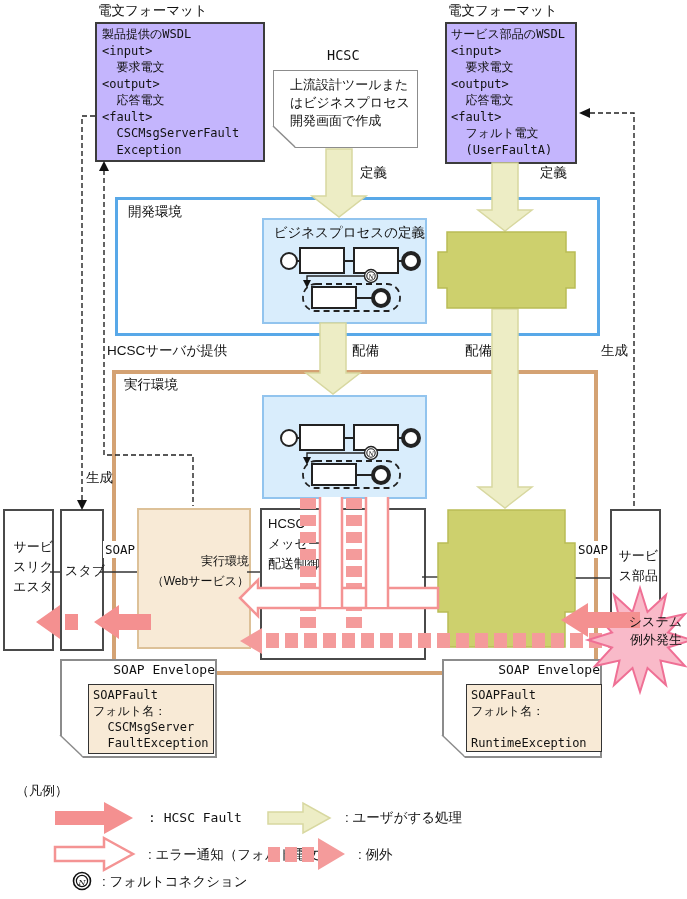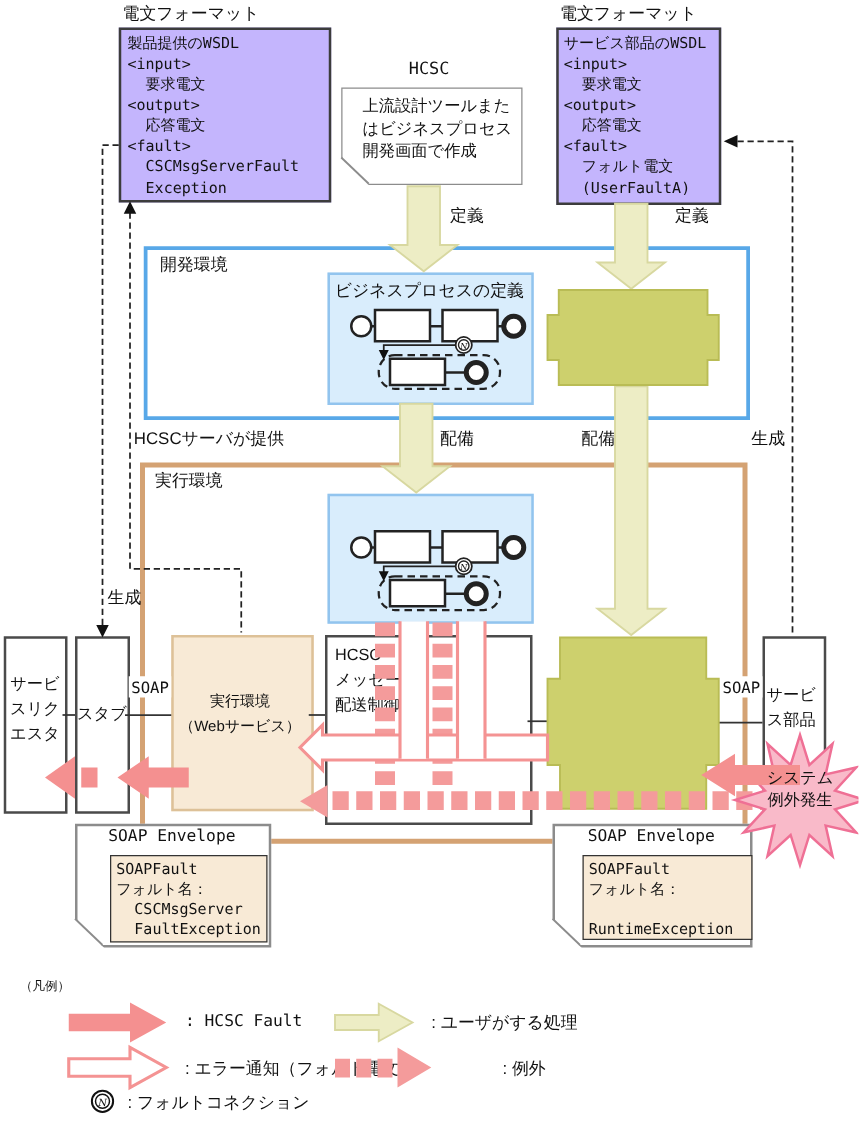--- a/index.html
+++ b/index.html
@@ -1,20 +1,20 @@
 <!DOCTYPE html>
 <html><head>
 <meta charset="utf-8">
 <style>
   html,body{margin:0;padding:0;background:#fff;}
   #stage{position:relative;width:687px;height:899px;background:#fff;overflow:hidden;
          font-family:"Liberation Sans",sans-serif;color:#111;}
   .abs{position:absolute;}
   .pre{white-space:pre-wrap;}
-  .ctr{text-align:center;}
+  .ctr{text-align:right;}
   .lbl{font-size:13.5px;line-height:15px;}
   .mono{font-family:"DejaVu Sans Mono",monospace;}
   .wsdlbox{border:2px solid #3c3c3c;background:#c4b5fd;}
   .wsdltxt{font-size:12px;line-height:16.5px;}
   .envbox{border:2px solid #8c8c8c;background:#fff;}
   .inner-fault{background:#f8ead6;border:1.5px solid #333;font-size:12px;line-height:16px;}
   .bpbox{background:#d9edfc;border:2px solid #92c4ee;}
   .graybox{background:#fff;border:2px solid #4a4a4a;}
   .beigebox{background:#f8ead6;border:2px solid #ddc198;}
   .envfr{border:3px solid;}
@@ -109,25 +109,25 @@
 フォルト名：
   CSCMsgServer
   FaultException</div>
 
   <div class="abs envbox" style="left:442px;top:659px;width:156px;height:95px;"></div>
   <div class="abs ctr mono" style="left:442px;top:662px;width:158px;font-size:13px;">SOAP Envelope</div>
   <div class="abs inner-fault pre" style="left:466px;top:684px;width:126px;height:62px;padding:2px 4px;font-family:'DejaVu Sans Mono',monospace;">SOAPFault
 フォルト名：
   RuntimeException</div>
 
-  <div class="abs" style="left:16px;top:782px;font-size:10px;text-align:center;">（凡例）</div>
+  <div class="abs" style="left:16px;top:782px;font-size:13px;text-align:center;">（凡例）</div>
   <div class="abs mono" style="left:148px;top:810px;font-size:13px;">: HCSC Fault</div>
   <div class="abs lbl" style="left:345px;top:810px;">: ユーザがする処理</div>
   <div class="abs lbl" style="left:148px;top:847px;">: エラー通知（フォルト電文）</div>
-  <div class="abs lbl" style="left:358px;top:847px;margin-left:44px;">: 例外</div>
+  <div class="abs lbl" style="left:358px;top:847px;">: 例外</div>
   <div class="abs lbl" style="left:102px;top:874px;">: フォルトコネクション</div>
 
   <svg width="687" height="899" viewBox="0 0 687 899" style="z-index:4;pointer-events:none;">
 
     <g stroke="#222" stroke-width="1.4" stroke-dasharray="5 3" fill="none">
       <path d="M95,116 H82 V500"></path>
       <path d="M104,170 V455 H193 V506"></path>
       <path d="M590,113 H634 V507"></path>
     </g>
     <g fill="#111" stroke="none">

